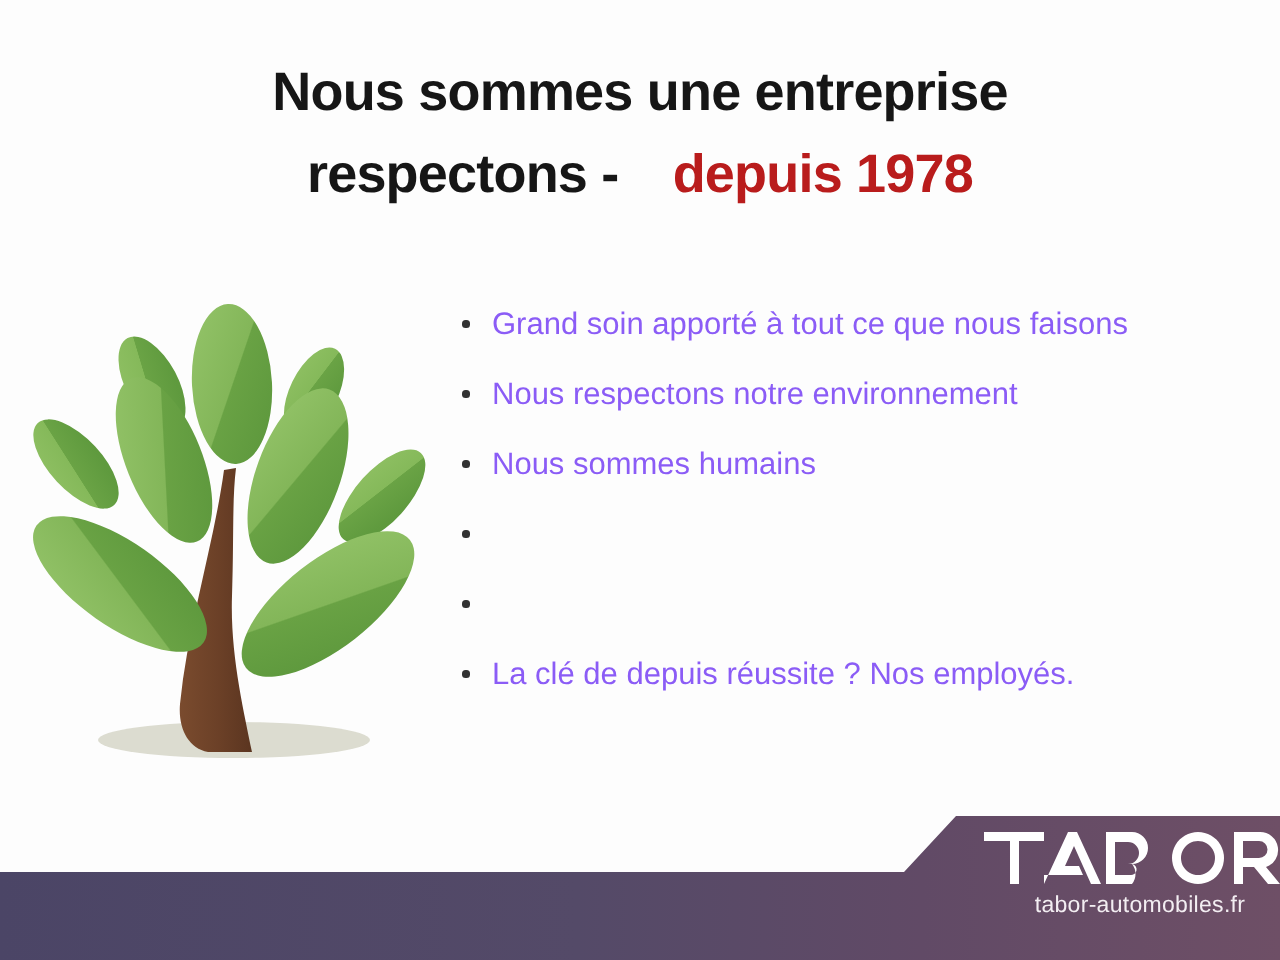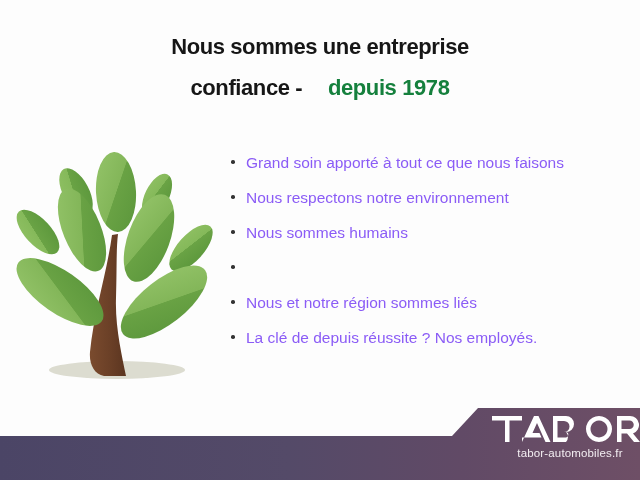--- a/index.html
+++ b/index.html
@@ -26,29 +26,29 @@
   }
 
   
   .headline {
     position: absolute;
     left: 0;
     top: 26px;
     width: 640px;
     text-align: center;
     line-height: 41px;
-    font-size: 22px;
+    font-size: 27px;
     font-weight: bold;
     letter-spacing: -0.4px;
     color: #161616;
   }
   .headline .line1 { display: block; }
   .headline .line2 { display: block; }
   .headline .hl-year {
-    color: #15803d;
+    color: #b91c1c;
     font-weight: bold;
     margin-left: 20px;
   }
 
   
   .bullets {
     position: absolute;
     left: 228px;
     top: 150px;
     width: 400px;
@@ -114,21 +114,21 @@
     font-family: "Liberation Sans", sans-serif;
   }
 </style>
 </head>
 <body>
 
 <div class="slide">
 
   <h1 class="headline">
     <span class="line1">Nous sommes une entreprise</span>
-    <span class="line2"><span>confiance - </span><span class="hl-year">depuis 1978</span></span>
+    <span class="line2"><span>respectons - </span><span class="hl-year">depuis 1978</span></span>
   </h1>
 
   <div class="tree">
     <svg width="206" height="244" viewBox="0 0 206 244" xmlns="http://www.w3.org/2000/svg">
       <defs>
         <linearGradient id="lfA" x1="0" y1="0" x2="1" y2="0.4">
           <stop offset="0%" stop-color="#8fc063"></stop>
           <stop offset="52%" stop-color="#85b95a"></stop>
           <stop offset="53%" stop-color="#6aa345"></stop>
           <stop offset="100%" stop-color="#5f9a3e"></stop>
@@ -162,21 +162,21 @@
       <ellipse cx="48" cy="140" rx="21" ry="51" transform="rotate(-55 48 140)" fill="url(#lfB)"></ellipse>
       <ellipse cx="152" cy="150" rx="22" ry="52" transform="rotate(52 152 150)" fill="url(#lfB)"></ellipse>
     </svg>
   </div>
 
   <ul class="bullets">
     <li><span class="dot"></span><span>Grand soin apporté à tout ce que nous faisons</span></li>
     <li><span class="dot"></span><span>Nous respectons notre environnement</span></li>
     <li><span class="dot"></span><span>Nous sommes humains</span></li>
     <li><span class="dot"></span></li>
-    <li><span class="dot"></span><span>Nous et notre région sommes liés</span></li>
+    <li><span class="dot"></span></li>
     <li><span class="dot"></span><span>La clé de depuis réussite ? Nos employés.</span></li>
   </ul>
 
   <div class="footer-band">
     <svg width="640" height="78" viewBox="0 0 640 78" xmlns="http://www.w3.org/2000/svg">
       <defs>
         <linearGradient id="bandg" x1="0" y1="0" x2="1" y2="0">
           <stop offset="0%" stop-color="#4b4566"></stop>
           <stop offset="45%" stop-color="#544a68"></stop>
           <stop offset="72%" stop-color="#614a66"></stop>

